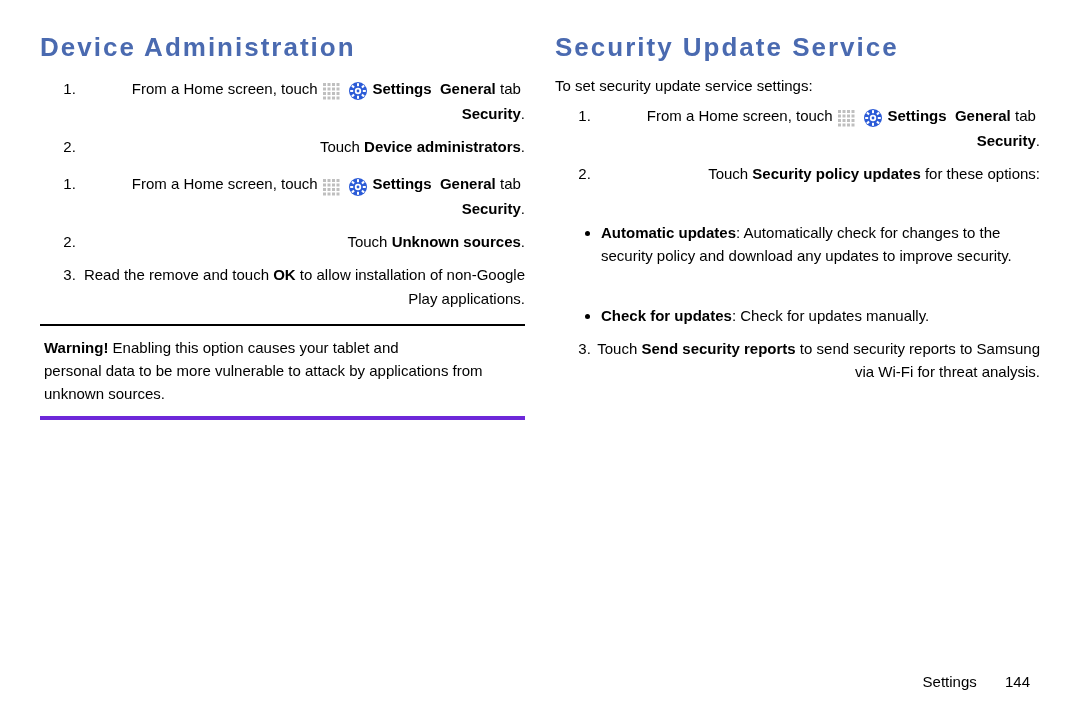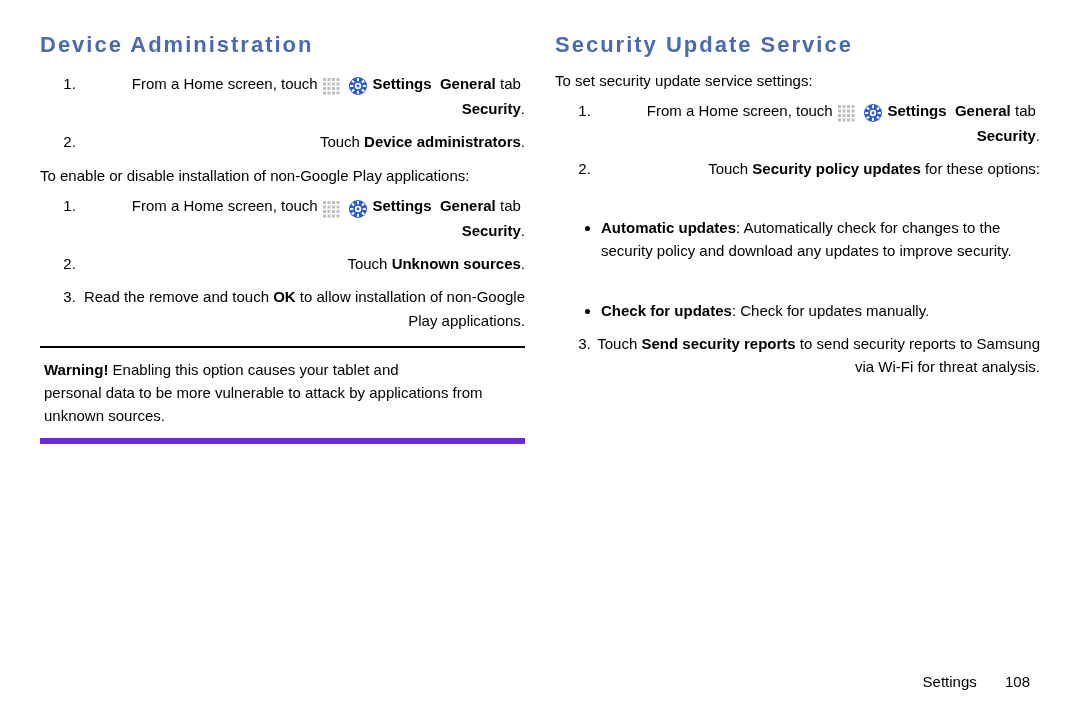--- a/index.html
+++ b/index.html
@@ -18,21 +18,21 @@
     gap: 30px;
     box-sizing: border-box;
     height: 660px;
   }
   .col {
     flex: 1;
     min-width: 0;
   }
   h2.section {
     color: #4a6ab0;
-    font-size: 22px;
+    font-size: 26px;
     letter-spacing: 2px;
     font-weight: bold;
     margin: 0 0 14px 0;
   }
   .intro {
     font-size: 15px;
     margin: 0 0 10px 0;
   }
   ol.steps {
     margin: 0 0 14px 0;
@@ -51,21 +51,21 @@
     font-size: 15px;
   }
   ul.bullets > li {
     margin-bottom: 8px;
     line-height: 1.55;
     margin-top: 36px;
   }
   .bold { font-weight: 600; }
   .warning-block {
     border-top: 2px solid #000;
-    border-bottom: 6px solid #6d28d9;
+    border-bottom: 4px solid #6d28d9;
     padding: 10px 4px 10px 4px;
     margin: 8px 0 14px 0;
     font-size: 15px;
     line-height: 1.55;
   }
   .warning-block .wtitle { font-weight: 600; }
   .warning-indent {
     display: block;
   }
   .icon-grid, .icon-gear {
@@ -142,21 +142,20 @@
         <span class="bold">General</span>
         <span> tab </span>
         <span class="arrow"></span>
         <span class="bold"> Security</span><span>.</span>
       </li>
       <li>
         <span>Touch </span><span class="bold">Device administrators</span><span>.</span>
       </li>
     </ol>
 
-    <p class="intro">To enable or disable installation of non-Google Play applications:</p>
 
     <ol class="steps">
       <li>
         <span>From a Home screen, touch </span>
         <span class="icon-grid">
           <svg width="18" height="18" viewBox="0 0 18 18">
             <g fill="#bfbfbf">
               <rect x="1" y="1" width="3" height="3"></rect>
                 <rect x="5.5" y="1" width="3" height="3"></rect>
                 <rect x="10" y="1" width="3" height="3"></rect>
@@ -289,14 +288,14 @@
       <li>
         <span>Touch </span><span class="bold">Send security reports</span><span> to send security reports to Samsung via Wi-Fi for threat analysis.</span>
       </li>
     </ol>
   </div>
 
 </div>
 
 <div class="footer">
   <span>Settings</span>
-  <span class="pgnum">108</span>
+  <span class="pgnum">144</span>
 </div>
 
 </body></html>

